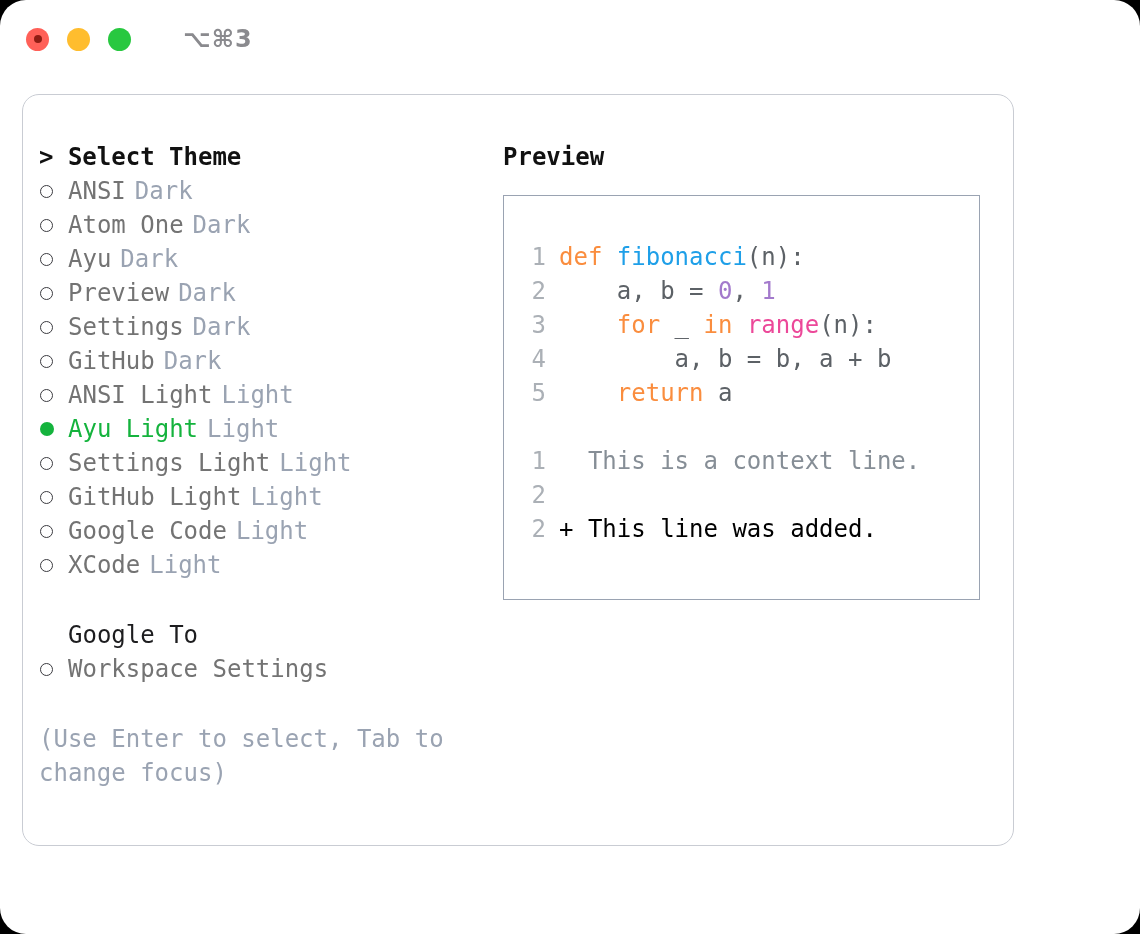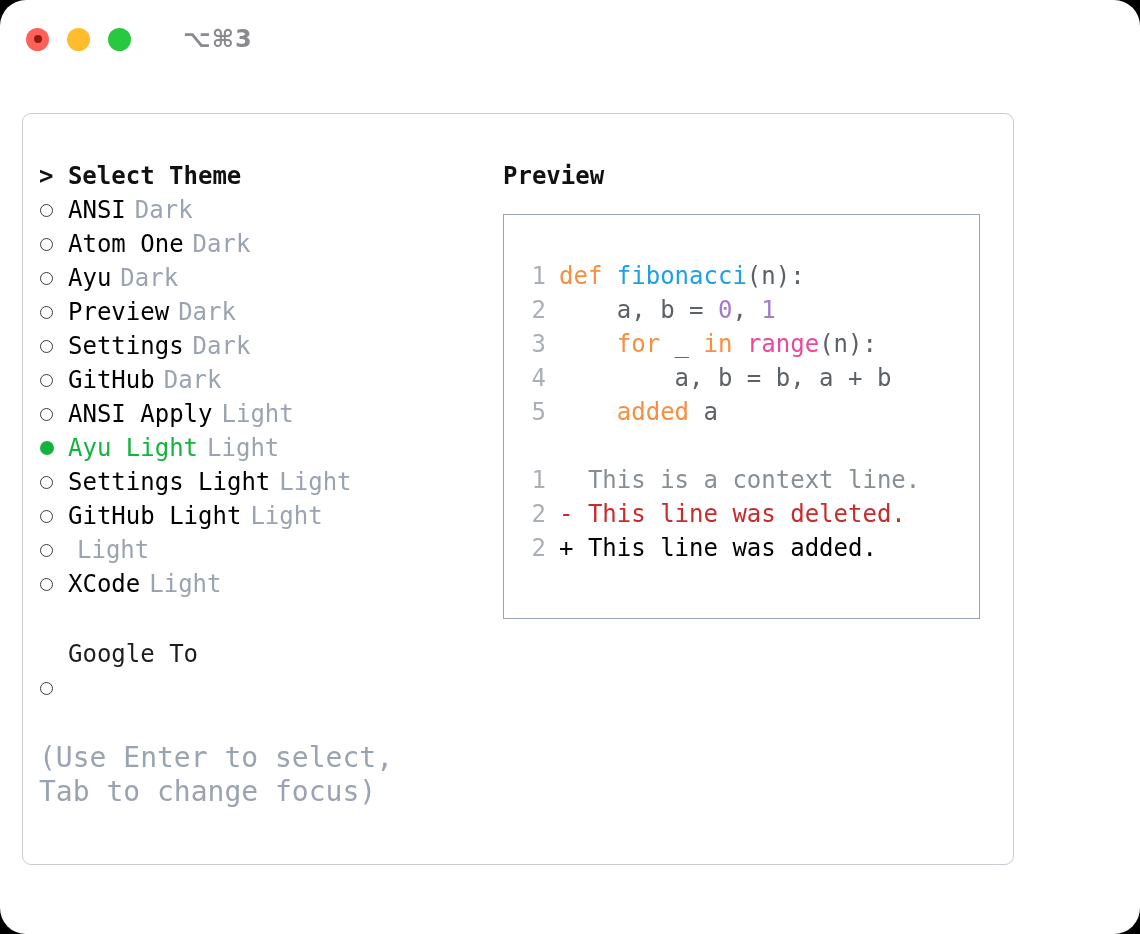--- a/index.html
+++ b/index.html
@@ -66,25 +66,25 @@
     font-size: 24px;
     font-weight: 600;
     color: #8a8a8e;
     letter-spacing: 1px;
   }
 
   
   .card {
     position: absolute;
     left: 22px;
-    top: 113px;
+    top: 94px;
     width: 992px;
     height: 752px;
     border: 1.5px solid #c9ccd3;
-    border-radius: 9px;
+    border-radius: 17px;
     box-sizing: border-box;
     background: #ffffff;
   }
 
   .columns {
     display: flex;
     padding: 45px 0 0 0;
     box-sizing: border-box;
     height: 100%;
   }
@@ -146,30 +146,30 @@
   }
   .bullet .dot {
     display: inline-block;
     width: 14px;
     height: 14px;
     border-radius: 50%;
     background: #14b33d;
     vertical-align: 1px;
     margin-left: 1px;
   }
-  .opt .name { color: #000000; }
+  .opt .name { color: #737373; }
   .opt .tag  { color: #9aa3b2; padding-left: 9px; }
   .opt.selected .name { color: #14b33d; }
   .opt.selected .tag  { color: #9aa3b2; }
 
   .gap-block { height: 36px; }
   .gap-small { height: 36px; }
 
   .hint {
-    font-size: 28px;
+    font-size: 24px;
     line-height: 34px;
     color: #9aa3b2;
     width: 420px;
   }
 
   
   .preview-box {
     margin-top: 21px;
     width: 477px;
     height: 405px;
@@ -230,56 +230,56 @@
 
         <div class="heading">&gt; Select Theme</div>
 
         <div id="theme-list">
             <div class="opt"><span class="bullet"><span class="ring"></span></span><span class="name">ANSI</span><span class="tag">Dark</span></div>
             <div class="opt"><span class="bullet"><span class="ring"></span></span><span class="name">Atom One</span><span class="tag">Dark</span></div>
             <div class="opt"><span class="bullet"><span class="ring"></span></span><span class="name">Ayu</span><span class="tag">Dark</span></div>
             <div class="opt"><span class="bullet"><span class="ring"></span></span><span class="name">Preview</span><span class="tag">Dark</span></div>
             <div class="opt"><span class="bullet"><span class="ring"></span></span><span class="name">Settings</span><span class="tag">Dark</span></div>
             <div class="opt"><span class="bullet"><span class="ring"></span></span><span class="name">GitHub</span><span class="tag">Dark</span></div>
-            <div class="opt"><span class="bullet"><span class="ring"></span></span><span class="name">ANSI Apply</span><span class="tag">Light</span></div>
+            <div class="opt"><span class="bullet"><span class="ring"></span></span><span class="name">ANSI Light</span><span class="tag">Light</span></div>
             <div class="opt selected"><span class="bullet"><span class="dot"></span></span><span class="name">Ayu Light</span><span class="tag">Light</span></div>
             <div class="opt"><span class="bullet"><span class="ring"></span></span><span class="name">Settings Light</span><span class="tag">Light</span></div>
             <div class="opt"><span class="bullet"><span class="ring"></span></span><span class="name">GitHub Light</span><span class="tag">Light</span></div>
-            <div class="opt"><span class="bullet"><span class="ring"></span></span><span class="tag">Light</span></div>
+            <div class="opt"><span class="bullet"><span class="ring"></span></span><span class="name">Google Code</span><span class="tag">Light</span></div>
             <div class="opt"><span class="bullet"><span class="ring"></span></span><span class="name">XCode</span><span class="tag">Light</span></div>
           </div>
 
         <div class="gap-block"></div>
 
         <div class="section-label">Google To</div>
 
         <div id="apply-list">
-            <div class="opt"><span class="bullet"><span class="ring"></span></span></div>
+            <div class="opt"><span class="bullet"><span class="ring"></span></span><span class="name">Workspace Settings</span></div>
           </div>
 
         <div class="gap-small"></div>
 
         <div class="hint">(Use Enter to select, Tab to change focus)</div>
       </div>
 
       <div class="col-right">
         <div class="heading">Preview</div>
 
         <div class="preview-box">
           <div id="code-block">
               <div class="code-line"><span class="ln">1</span><span class="code"><span class="t-kw">def </span><span class="t-fn">fibonacci</span><span class="t-plain">(n):</span></span></div>
               <div class="code-line"><span class="ln">2</span><span class="code"><span class="t-plain">    a, b = </span><span class="t-num">0</span><span class="t-plain">, </span><span class="t-num">1</span></span></div>
               <div class="code-line"><span class="ln">3</span><span class="code"><span class="t-plain">    </span><span class="t-kw">for</span><span class="t-plain"> _ </span><span class="t-kw">in</span><span class="t-plain"> </span><span class="t-call">range</span><span class="t-plain">(n):</span></span></div>
               <div class="code-line"><span class="ln">4</span><span class="code"><span class="t-plain">        a, b = b, a + b</span></span></div>
-              <div class="code-line"><span class="ln">5</span><span class="code"><span class="t-plain">    </span><span class="t-kw">added</span><span class="t-plain"> a</span></span></div>
+              <div class="code-line"><span class="ln">5</span><span class="code"><span class="t-plain">    </span><span class="t-kw">return</span><span class="t-plain"> a</span></span></div>
             </div>
           <div class="blank-line"></div>
           <div id="diff-block">
               <div class="code-line"><span class="ln">1</span><span class="code d-ctx">  This is a context line.</span></div>
-              <div class="code-line"><span class="ln">2</span><span class="code d-del">- This line was deleted.</span></div>
+              <div class="code-line"><span class="ln">2</span></div>
               <div class="code-line"><span class="ln">2</span><span class="code d-add">+ This line was added.</span></div>
             </div>
         </div>
       </div>
 
     </div>
   </div>
 </div>
 
 </body></html>

